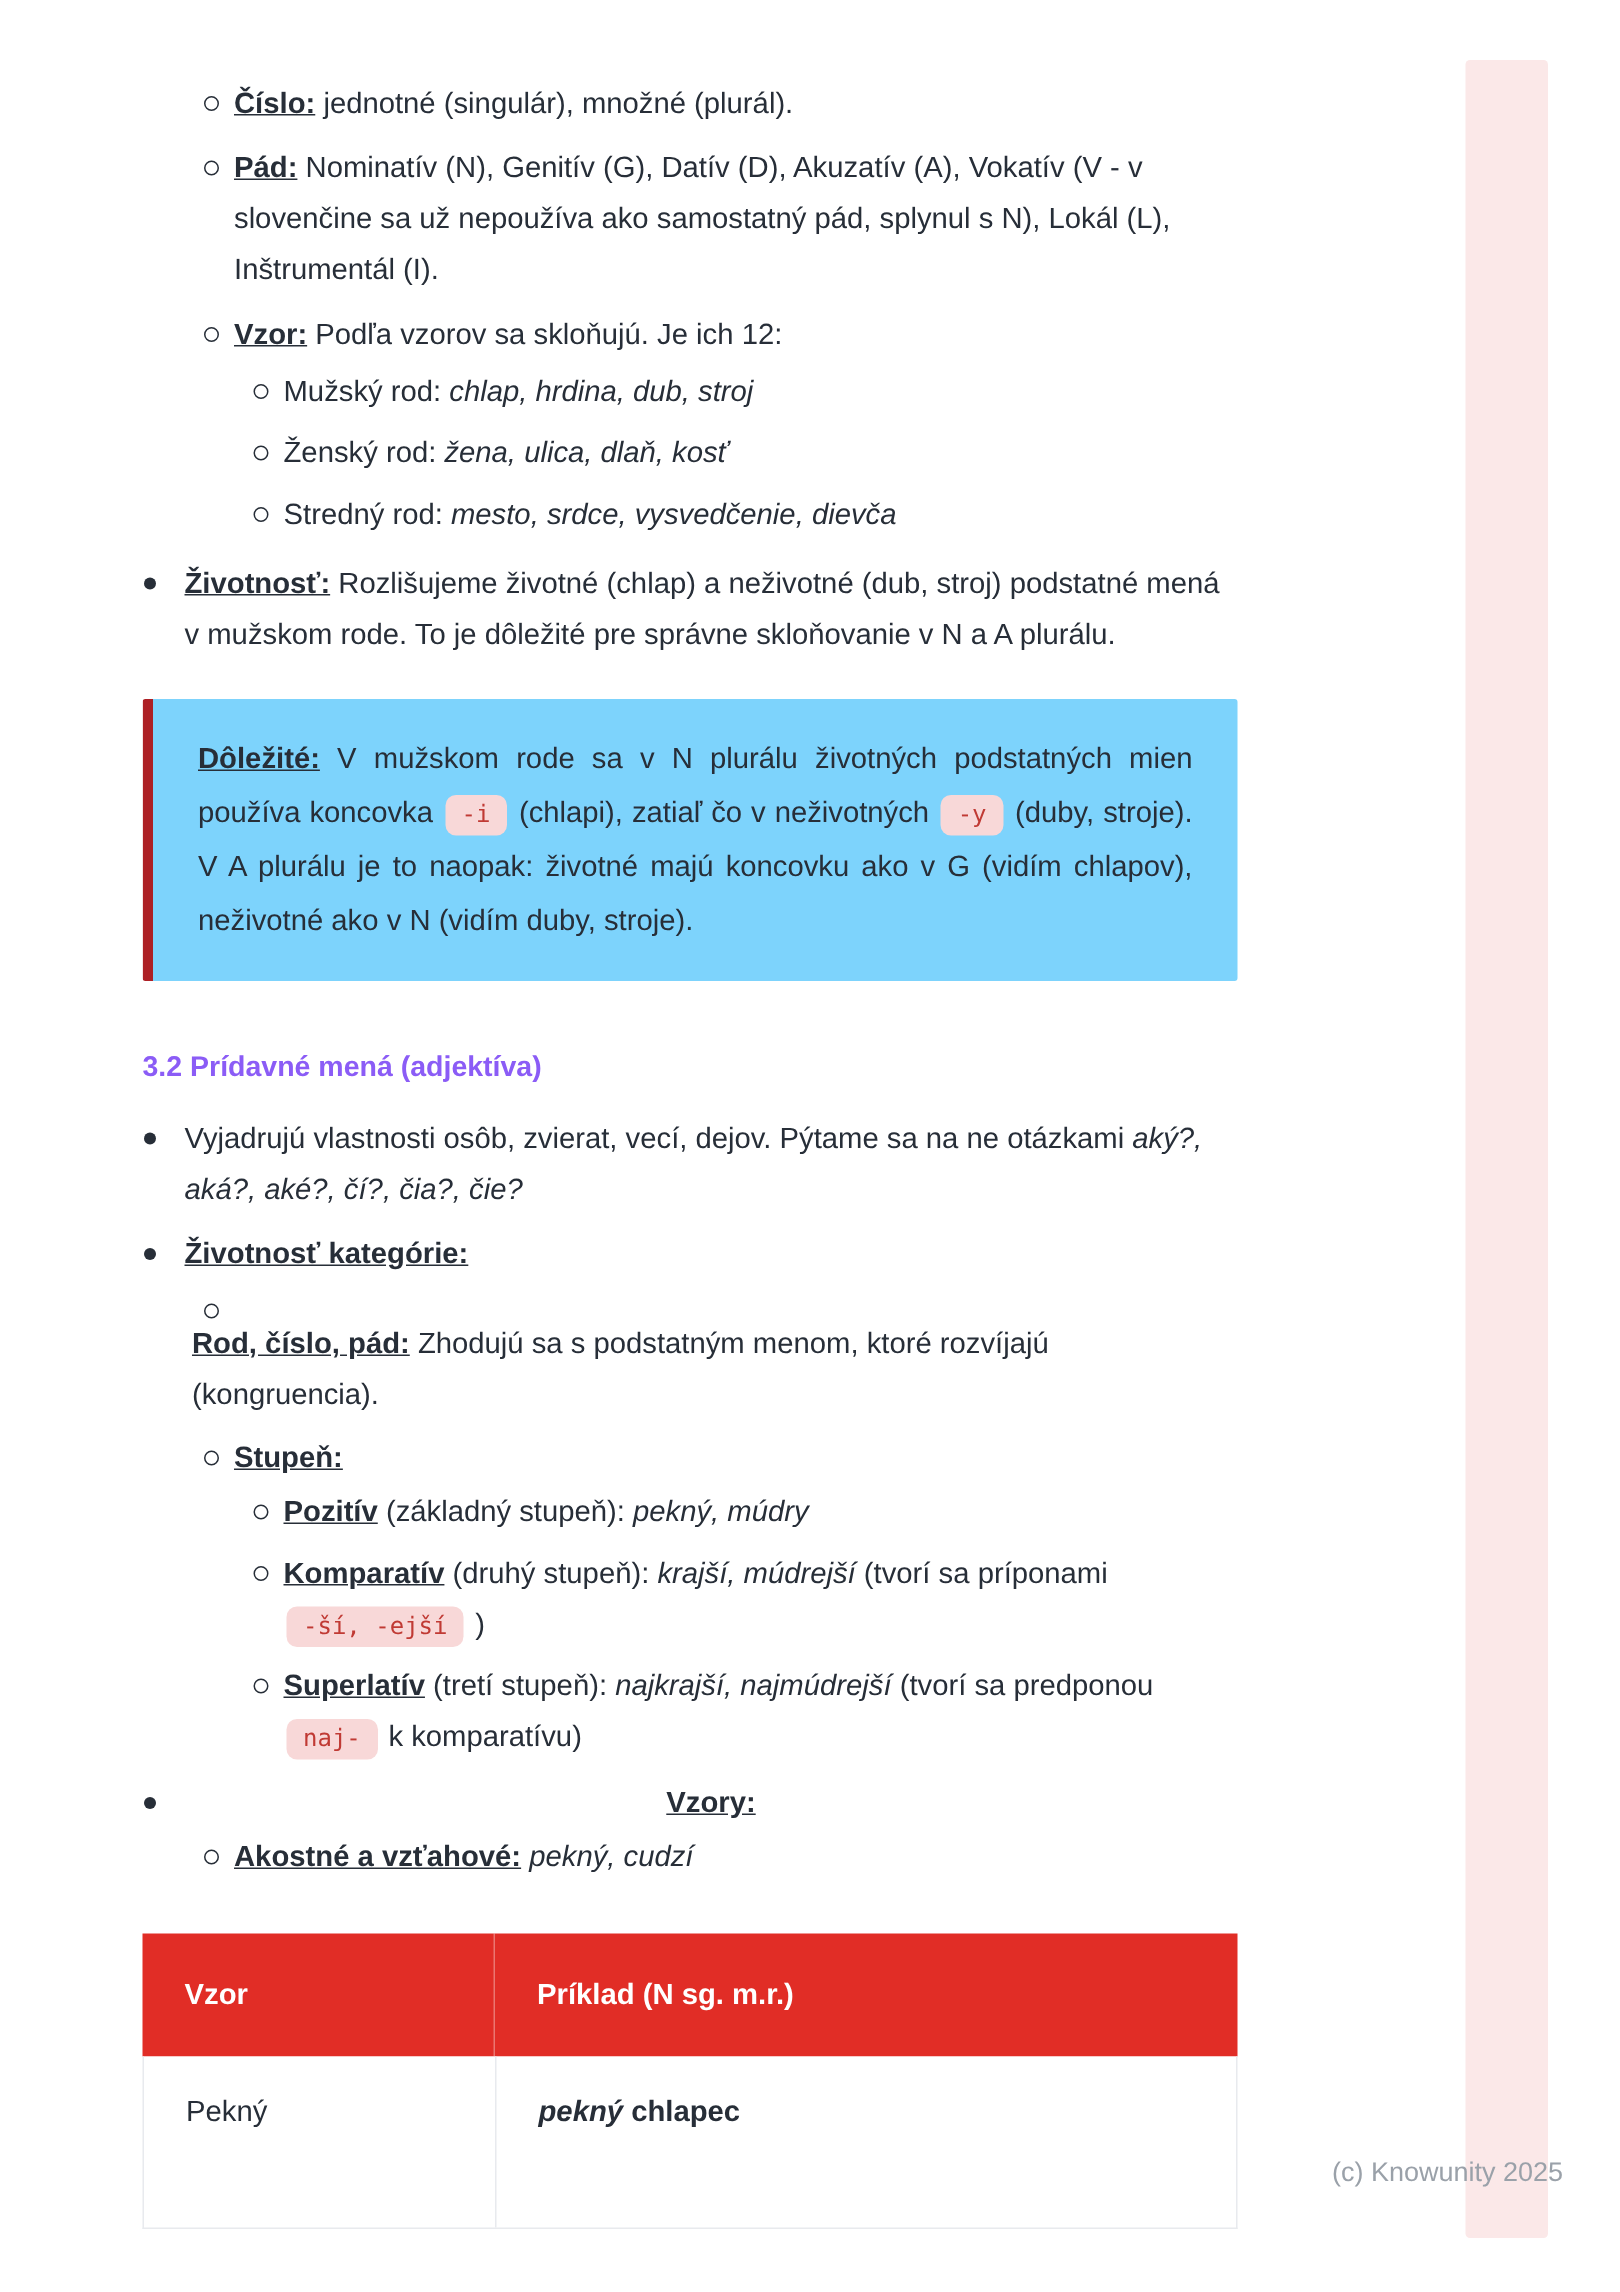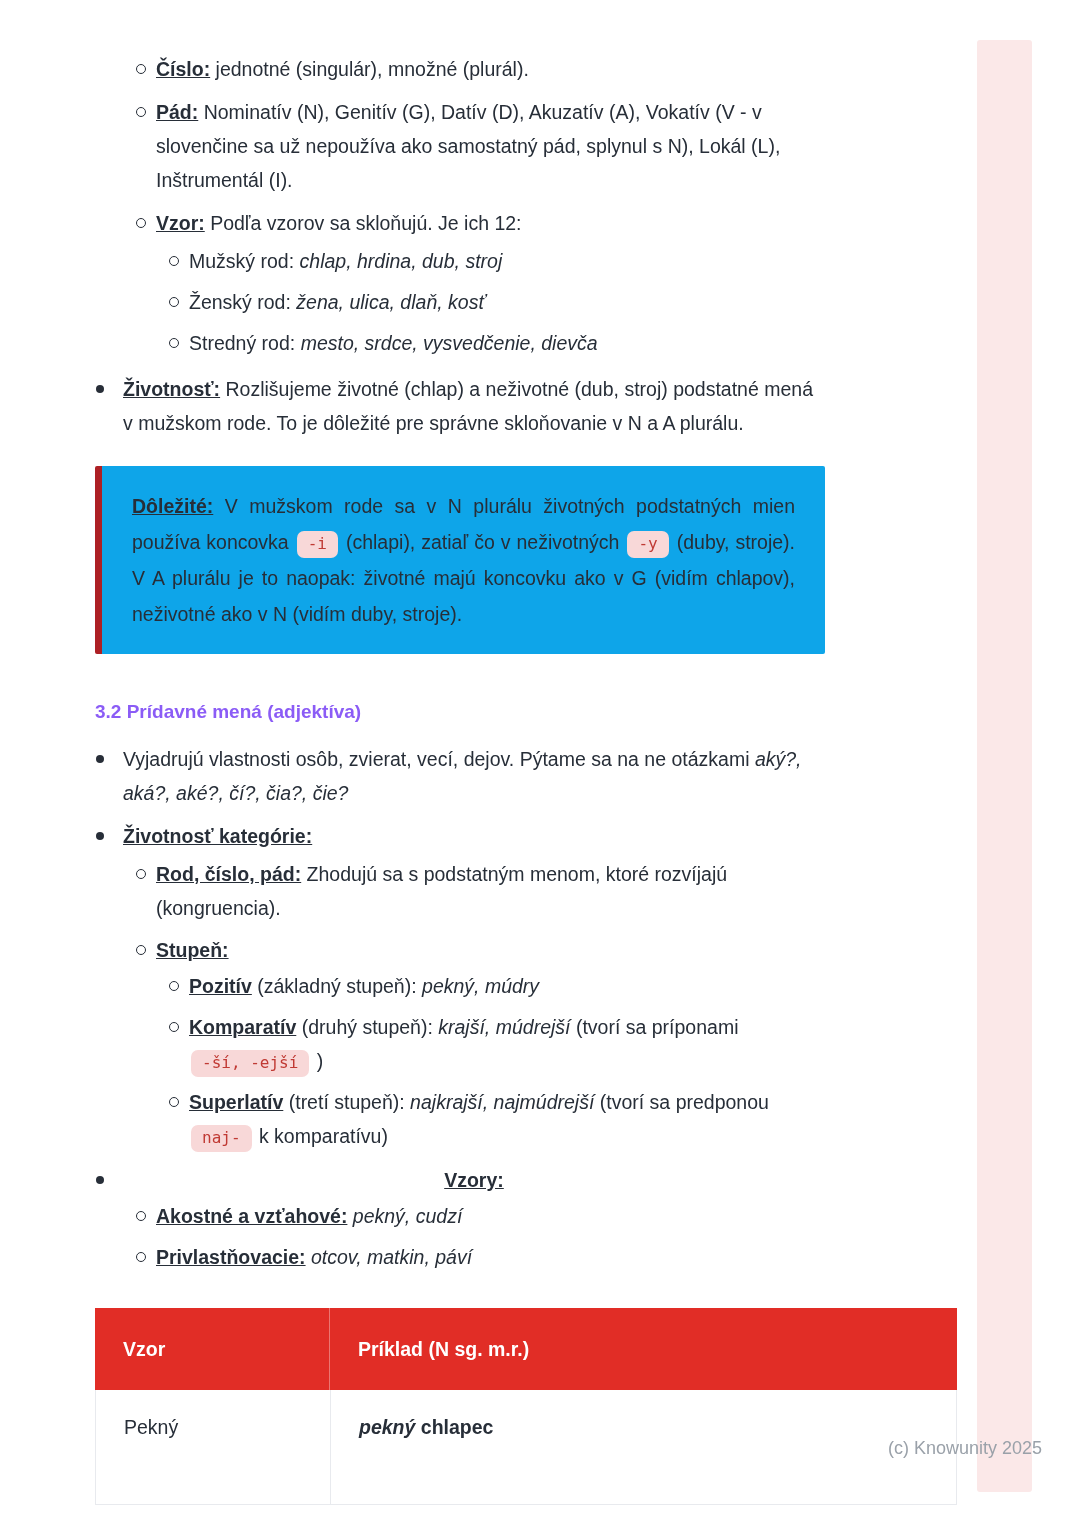--- a/index.html
+++ b/index.html
@@ -42,32 +42,32 @@
 
   .chip {
     font-family:"DejaVu Sans Mono","Liberation Mono",monospace;
     font-size:16px; line-height:22px; display:inline-block;
     background:#f8d8d8; color:#c03a34;
     padding:2px 11px 3px; border-radius:7px; white-space:nowrap;
     margin:0 2px;
   }
 
   .callout {
-    margin-top:26px; background:#0ea5e9;
+    margin-top:26px; background:#7dd3fc;
     border-left:7px solid #ad2025; border-radius:2px;
     padding:22px 30px; text-align:justify; line-height:36px;
   }
 
   h2.section-heading {
     margin-top:40px; margin-bottom:0;
     color:#8b5cf6; font-size:19px; line-height:36px; font-weight:700;
   }
   .after-heading { margin-top:12px; }
 
-  .table { margin-top:34px; width:862px; }
+  .table { margin-top:34px; width:730px; }
   .thead { display:flex; background:#e12d26; color:#ffffff; font-weight:700; }
   .th { padding:24px 28px; }
   .th1 { width:235px; border-right:1px solid rgba(255,255,255,0.35); }
   .th2 { flex:1; }
   .trow { display:flex; background:#ffffff; border:1px solid #e8eaee; border-top:none; }
   .td { padding:20px 28px 60px; }
   .td1 { width:235px; border-right:1px solid #e8eaee; }
   .td2 { flex:1;font-weight:bold; }
 </style>
 </head>
@@ -155,21 +155,21 @@
       </div>
     </div>
 
     <div class="li" style="margin-bottom:4px;">
       <span class="marker dot"></span>
       <div class="txt">
         <b>Životnosť kategórie:</b>
       </div>
     </div>
 
-    <div class="li lvl2" style="margin-bottom:8px;">
+    <div class="li lvl2" style="margin-bottom:8px;flex-direction:column;">
       <span class="marker ring"></span>
       <div class="txt">
         <b>Rod, číslo, pád:</b>
         <span>Zhodujú sa s podstatným menom, ktoré rozvíjajú (kongruencia).</span>
       </div>
     </div>
 
     <div class="li lvl2" style="margin-bottom:2px;">
       <span class="marker ring"></span>
       <div class="txt">
@@ -218,27 +218,20 @@
     </div>
 
     <div class="li lvl2 tight">
       <span class="marker ring"></span>
       <div class="txt">
         <b>Akostné a vzťahové:</b>
         <i>pekný, cudzí</i>
       </div>
     </div>
 
-    <div class="li lvl2">
-      <span class="marker ring"></span>
-      <div class="txt">
-        <b>Privlastňovacie:</b>
-        <i>otcov, matkin, páví</i>
-      </div>
-    </div>
 
     <div class="table">
       <div class="thead">
         <div class="th th1">Vzor</div>
         <div class="th th2">Príklad (N sg. m.r.)</div>
       </div>
       <div class="trow">
         <div class="td td1">Pekný</div>
         <div class="td td2">
           <i>pekný</i>

